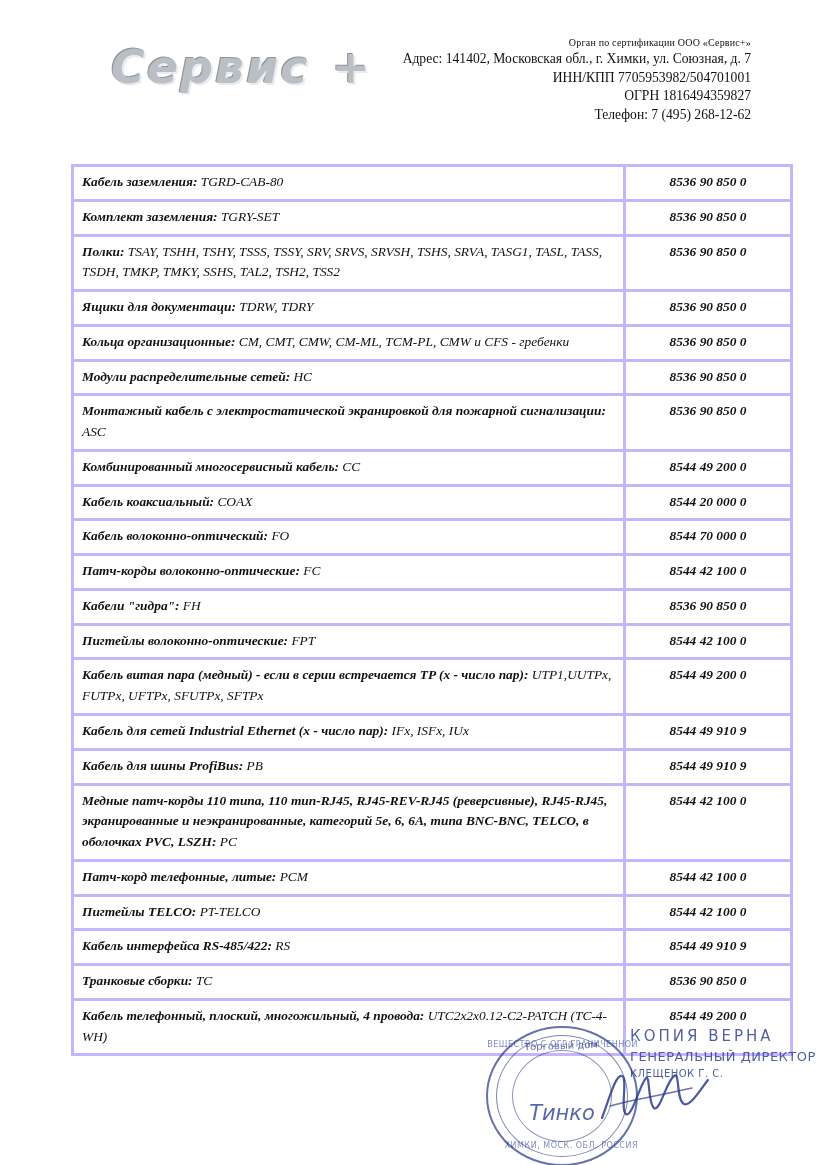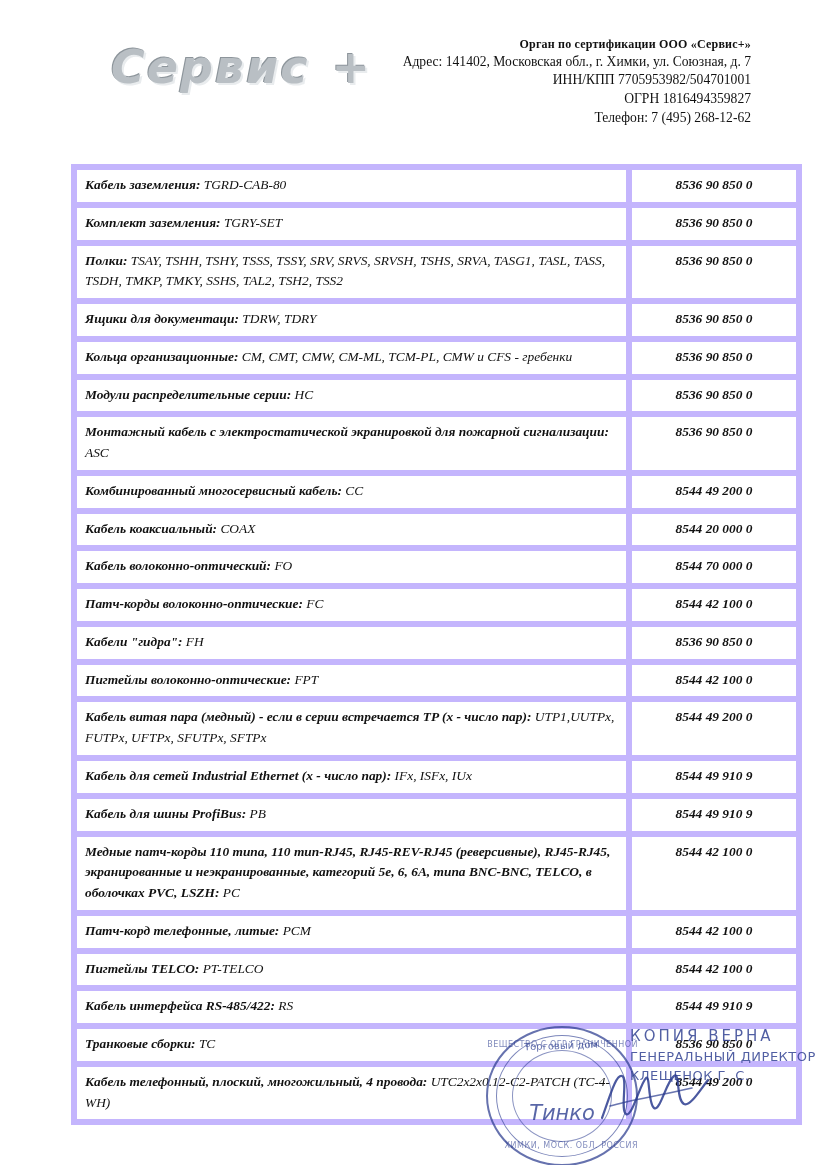--- a/index.html
+++ b/index.html
@@ -46,42 +46,42 @@
     font-size: 46px;
   }
   .org-block {
     position: absolute;
     right: 72px;
     top: 36px;
     text-align: right;
     line-height: 1.38;
   }
   .org-title {
-    font-weight: bold;
-    font-size: 12px;
+    font-weight: normal;
+    font-size: 10px;
     letter-spacing: 0.2px;
   }
   .org-line {
     font-size: 13.6px;
   }
   .org-line.small {
     font-size: 12.6px;
   }
 
   
   .doc-table {
     position: absolute;
     left: 71px;
     top: 164px;
     width: 681px;
     border-collapse: collapse;
     table-layout: fixed;
   }
   .doc-table td {
-    border: 6px solid #c4b5fd;
+    border: 3px solid #c4b5fd;
     vertical-align: top;
     padding: 5px 8px 6px 8px;
     font-size: 13.4px;
     line-height: 1.55;
   }
   .col-name {
     width: 533px;
     font-style: italic;
   }
   .col-code {
@@ -183,21 +183,21 @@
   .stamp-copy .l1 {
     font-size: 15px;
     font-weight: normal;
     letter-spacing: 3px;
   }
   .stamp-copy .l2 {
     font-size: 13px;
     letter-spacing: 0.5px;
   }
   .stamp-copy .l3 {
-    font-size: 13px;
+    font-size: 10px;
     letter-spacing: 0.5px;
   }
 
   .signature {
     position: absolute;
     left: 596px;
     top: 1056px;
     width: 120px;
     height: 80px;
     pointer-events: none;
@@ -236,21 +236,21 @@
       </tr>
       <tr>
         <td class="col-name"><b>Ящики для документаци:</b><i> TDRW, TDRY</i></td>
         <td class="col-code">8536 90 850 0</td>
       </tr>
       <tr>
         <td class="col-name"><b>Кольца организационные:</b><i> CM, CMT, CMW, CM-ML, TCM-PL, CMW и CFS - гребенки</i></td>
         <td class="col-code">8536 90 850 0</td>
       </tr>
       <tr>
-        <td class="col-name"><b>Модули распределительные серии:</b><i> HC</i></td>
+        <td class="col-name"><b>Модули распределительные сетей:</b><i> HC</i></td>
         <td class="col-code">8536 90 850 0</td>
       </tr>
       <tr>
         <td class="col-name"><b>Монтажный кабель с электростатической экранировкой для пожарной сигнализации:</b><i> ASC</i></td>
         <td class="col-code">8536 90 850 0</td>
       </tr>
       <tr>
         <td class="col-name"><b>Комбинированный многосервисный кабель:</b><i> CC</i></td>
         <td class="col-code">8544 49 200 0</td>
       </tr>

